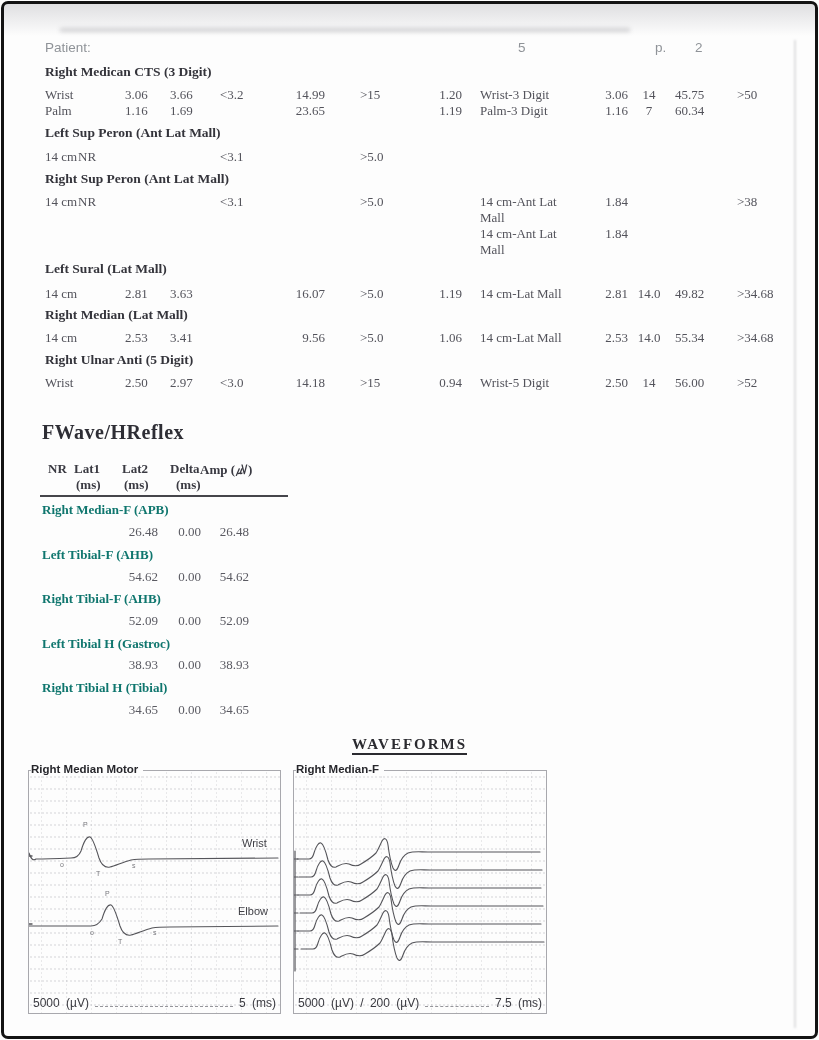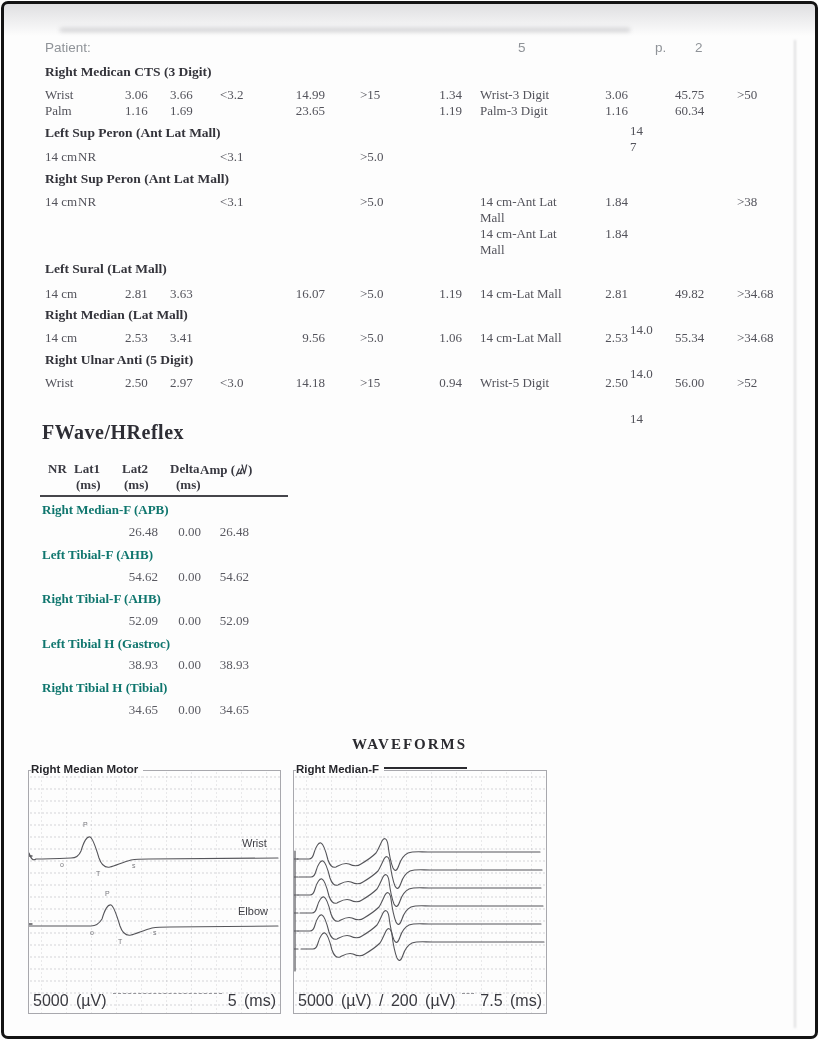--- a/index.html
+++ b/index.html
@@ -24,55 +24,55 @@
   .c1{left:0;}
   .cnr{left:33px;}
   .c2{left:80px;}
   .c3{left:125px;}
   .c4{left:175px;}
   .c5{left:215px;width:65px;text-align:right;}
   .c6{left:315px;}
   .c7{left:360px;width:57px;text-align:right;}
   .c8{left:435px;}
   .c9{left:535px;width:48px;text-align:right;}
-  .c10{left:585px;width:38px;text-align:left;margin-top:36px;}
+  .c10{left:585px;width:38px;text-align:center;}
   .c11{left:630px;width:39px;}
   .c12{left:692px;}
 
   
   .fw-title{position:absolute;left:42px;top:421px;font-weight:bold;font-size:20px;color:#2e2e35;
             letter-spacing:.5px;}
   .fw-h{position:absolute;font-weight:bold;font-size:13px;color:#3a3a42;white-space:nowrap;}
   .fw-rule{position:absolute;left:40px;top:495px;width:248px;height:2px;background:#45454b;}
   .fw-label{position:absolute;left:42px;font-weight:bold;font-size:13px;color:#0f766e;white-space:nowrap;}
   .fw-vrow{position:absolute;left:45px;width:260px;height:16px;font-size:13px;color:#5a5a62;}
   .fw-vrow span{position:absolute;white-space:nowrap;}
   .fv1{left:60px;width:53px;text-align:right;}
   .fv2{left:118px;width:38px;text-align:right;}
   .fv3{left:160px;width:44px;text-align:right;}
 
   
   .wf-head{position:absolute;top:735px;left:0;width:819px;text-align:center;}
   .wf-head span{font-weight:bold;font-size:15px;letter-spacing:2px;color:#2b2b30;
-                border-bottom:2px solid #2b2b30;padding-bottom:15px;}
+                border-bottom:2px solid #2b2b30;padding-bottom:1px;}
   .panel{position:absolute;top:770px;height:242px;border:1px solid #a8a8ad;background:
      radial-gradient(circle, rgba(110,110,122,0.22) 0.6px, rgba(0,0,0,0) 0.9px),
      radial-gradient(circle, rgba(110,110,122,0.14) 0.6px, rgba(0,0,0,0) 0.9px);
      background-size:4px 12px, 25px 4px;}
   .panel-l{left:28px;width:251px;}
   .panel-r{left:293px;width:252px;}
   .panel-title{position:absolute;top:-8px;left:2px;background:#fdfdfd;padding:0 5px 0 0;
                font-family:"Liberation Sans", sans-serif;font-weight:bold;font-size:11.5px;color:#27272c;
                white-space:nowrap;}
   .trace-svg{position:absolute;inset:0;width:100%;height:100%;}
   .tr-lbl{position:absolute;font-family:"Liberation Sans", sans-serif;font-size:11px;color:#3f3f45;
           white-space:nowrap;}
   .mk{position:absolute;font-family:"Liberation Sans", sans-serif;font-size:7px;color:#77777c;line-height:7px;}
-  .scale{position:absolute;left:4px;right:4px;bottom:3px;display:flex;align-items:flex-start;
-         font-family:"Liberation Sans", sans-serif;font-size:16px;color:#3a3a40;word-spacing:3px;}
+  .scale{position:absolute;left:4px;right:4px;bottom:3px;display:flex;align-items:flex-end;
+         font-family:"Liberation Sans", sans-serif;font-size:12px;color:#3a3a40;word-spacing:3px;}
   .leader{flex:1;border-bottom:1px dashed #95959a;margin:0 6px 3px 6px;height:1px;}
 </style>
 </head>
 <body>
 
 <div class="sheet">
   <div class="top-shade"></div>
   <div class="top-smudge"></div>
   <div class="right-streak"></div>
 
@@ -82,21 +82,21 @@
   <span class="pt" style="left:695px;top:40px">2</span>
 
   <div class="sechead" style="top:64px">Right Medican CTS (3 Digit)</div>
   <div class="trow" style="top:87px">
     <span class="c1">Wrist</span>
     <span class="c2">3.06</span>
     <span class="c3">3.66</span>
     <span class="c4">&lt;3.2</span>
     <span class="c5">14.99</span>
     <span class="c6">&gt;15</span>
-    <span class="c7">1.34</span>
+    <span class="c7">1.20</span>
     <span class="c8">Wrist-3 Digit</span>
     <span class="c9">3.06</span>
     <span class="c10">14</span>
     <span class="c11">45.75</span>
     <span class="c12">&gt;50</span>
   </div>
   <div class="trow" style="top:103px">
     <span class="c1">Palm</span>
     <span class="c2">1.16</span>
     <span class="c3">1.69</span>

